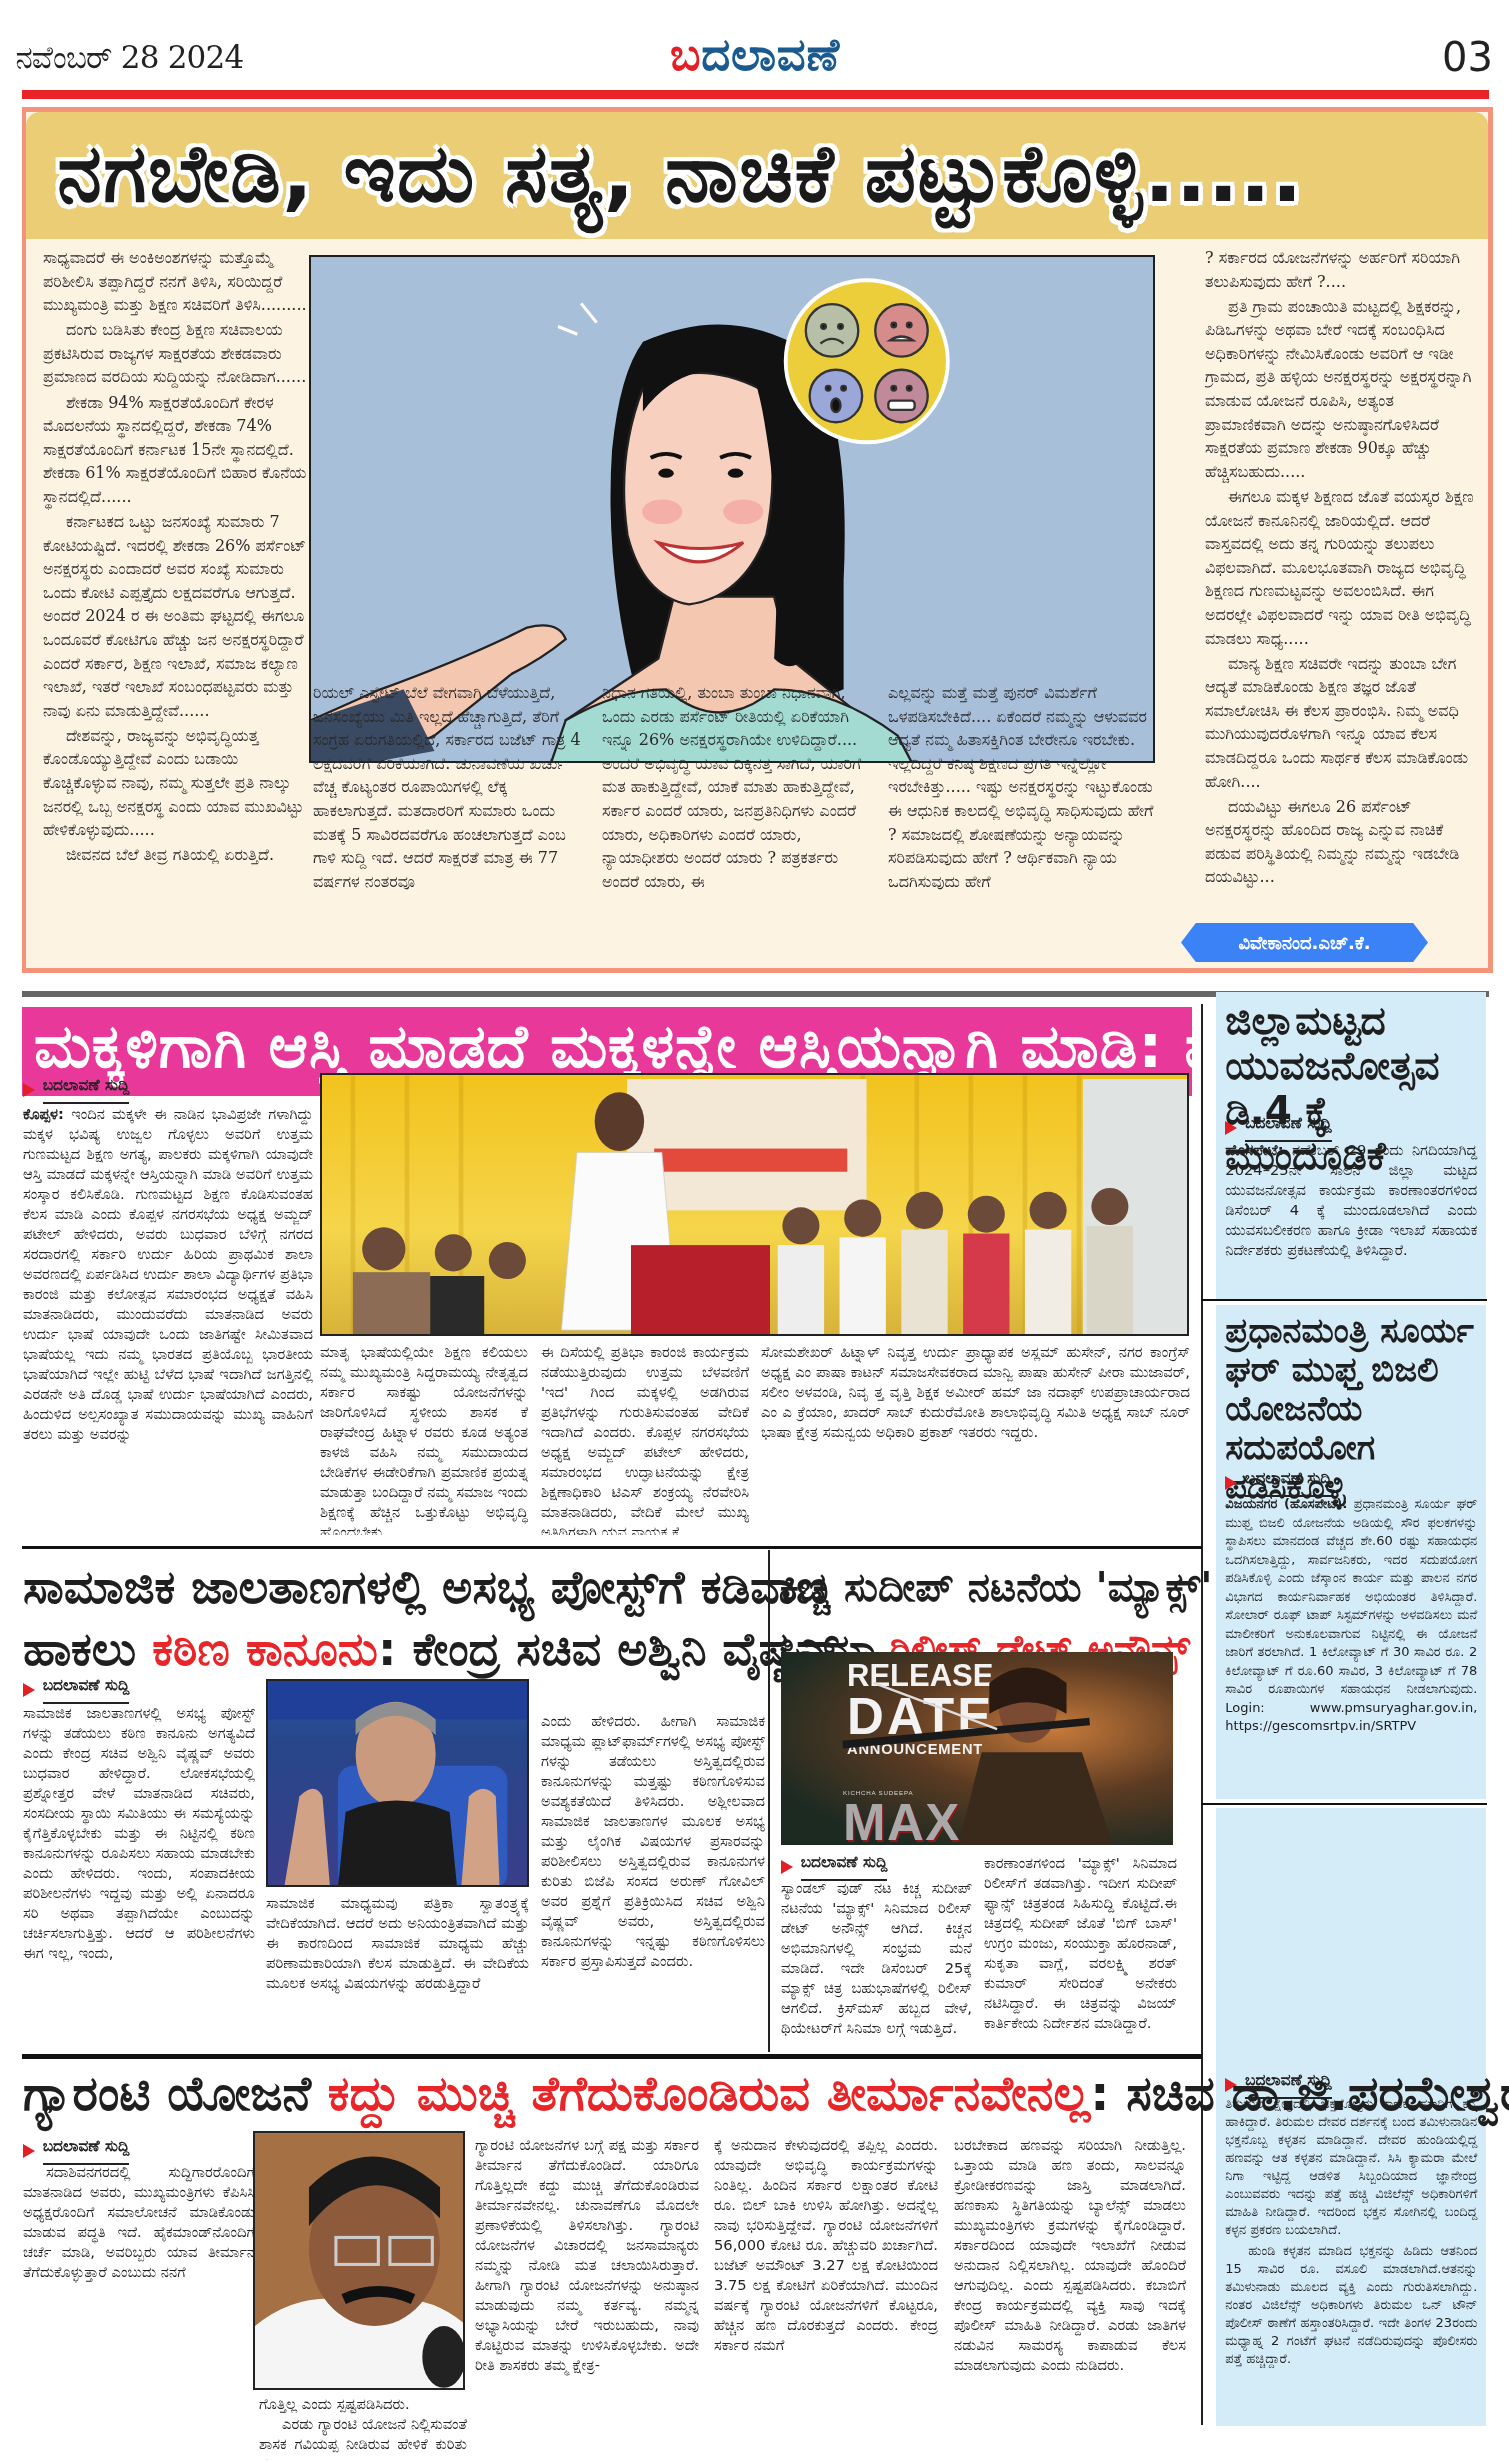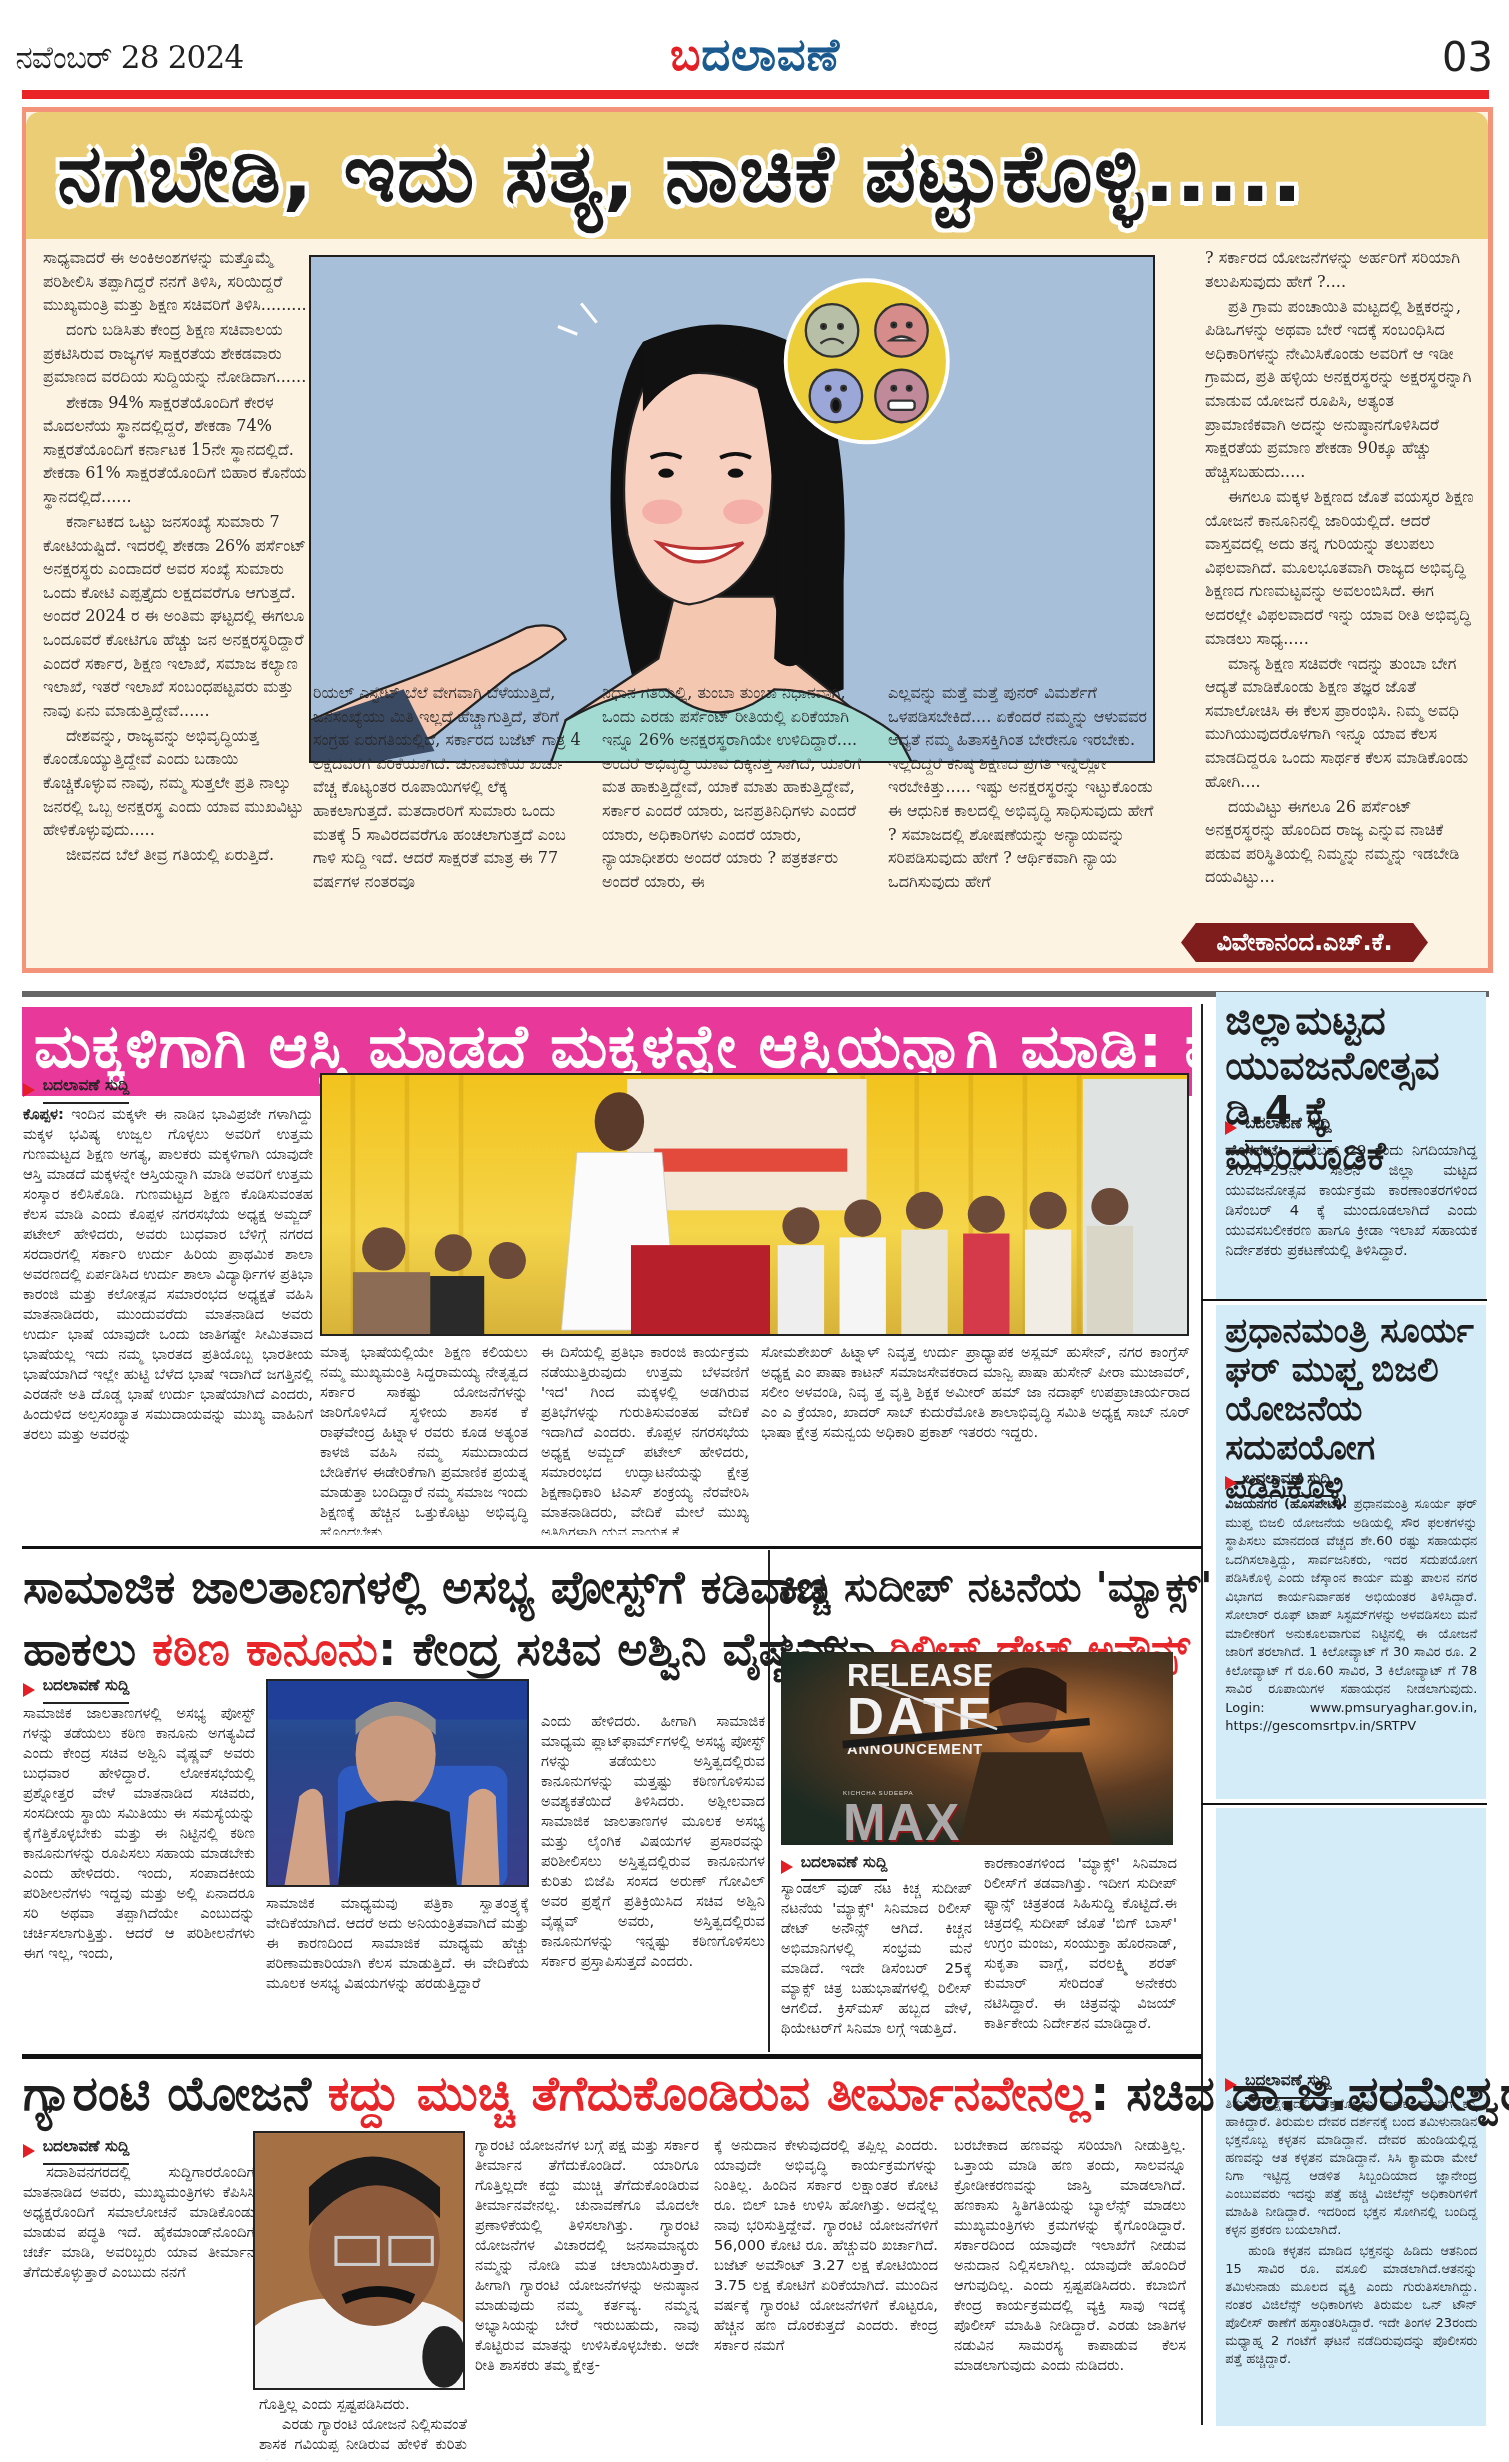--- a/index.html
+++ b/index.html
@@ -19,22 +19,22 @@
   .feature { left: 21.6px; top: 107px; width: 1471px; height: 866px; background: #f2937a; padding: 4.6px; }
   .feature-inner { position: absolute; left: 4.6px; top: 4.6px; right: 4.6px; bottom: 4.6px; background: #fcf3e3; }
   .feature-head { position: absolute; left: 0; top: 0; right: 0; height: 127px; background: #ebcd75; border-radius: 14px 14px 0 0; }
   .feature-title { position: absolute; left: 31px; top: 15.4px; font-size: 80px; font-weight: bold; color: #1a1a1a; letter-spacing: 1.5px;
     text-shadow: 3.9px 3.9px 0 #fff, -3.9px -3.9px 0 #fff, 3.9px -3.9px 0 #fff, -3.9px 3.9px 0 #fff, 0 4.6px 0 #fff, 4.6px 0 0 #fff; }
   .col-text { font-size: 16px; line-height: 23.6px; color: #2a2a2a; font-family: "DejaVu Serif", serif; }
   .col-text p { text-indent: 23px; margin-bottom: 1.5px; }
   .col-text p.noindent { text-indent: 0; }
 
   .illus { left: 309px; top: 134px; width: 846px; height: 508px; background: #a8bfd9; border: 2.3px solid #1f1f1f; overflow: hidden; }
-  .author-tag { left: 1181px; top: 923px; width: 247px; height: 39px; background: #7f1d1d;
-    clip-path: polygon(6% 0, 94% 0, 100% 50%, 94% 100%, 6% 100%, 0 50%); color: #fff; font-size: 24px; font-weight: bold; text-align: center; line-height: 39px; }
+  .author-tag { left: 1181px; top: 923px; width: 247px; height: 39px; background: #3b82f6;
+    clip-path: polygon(6% 0, 94% 0, 100% 50%, 94% 100%, 6% 100%, 0 50%); color: #fff; font-size: 18px; font-weight: bold; text-align: center; line-height: 39px; }
 
   .gray-rule { left: 21.6px; top: 991px; width: 1467px; height: 6.2px; background: #666; }
   .vsep { background: #222; width: 2.3px; }
   .hsep { background: #111; height: 4.6px; }
 
   
   .patil-head { left: 21.6px; top: 1007px; width: 1170px; height: 89px; background: #e8399b; }
   .patil-title { left: 34px; top: 1011px; font-size: 60px; font-weight: bold; color: #fff; letter-spacing: 0.8px; white-space: nowrap; }
 
   .byline { display: flex; align-items: center; gap: 7.7px; font-size: 15.4px; font-weight: bold; color: #222; }

